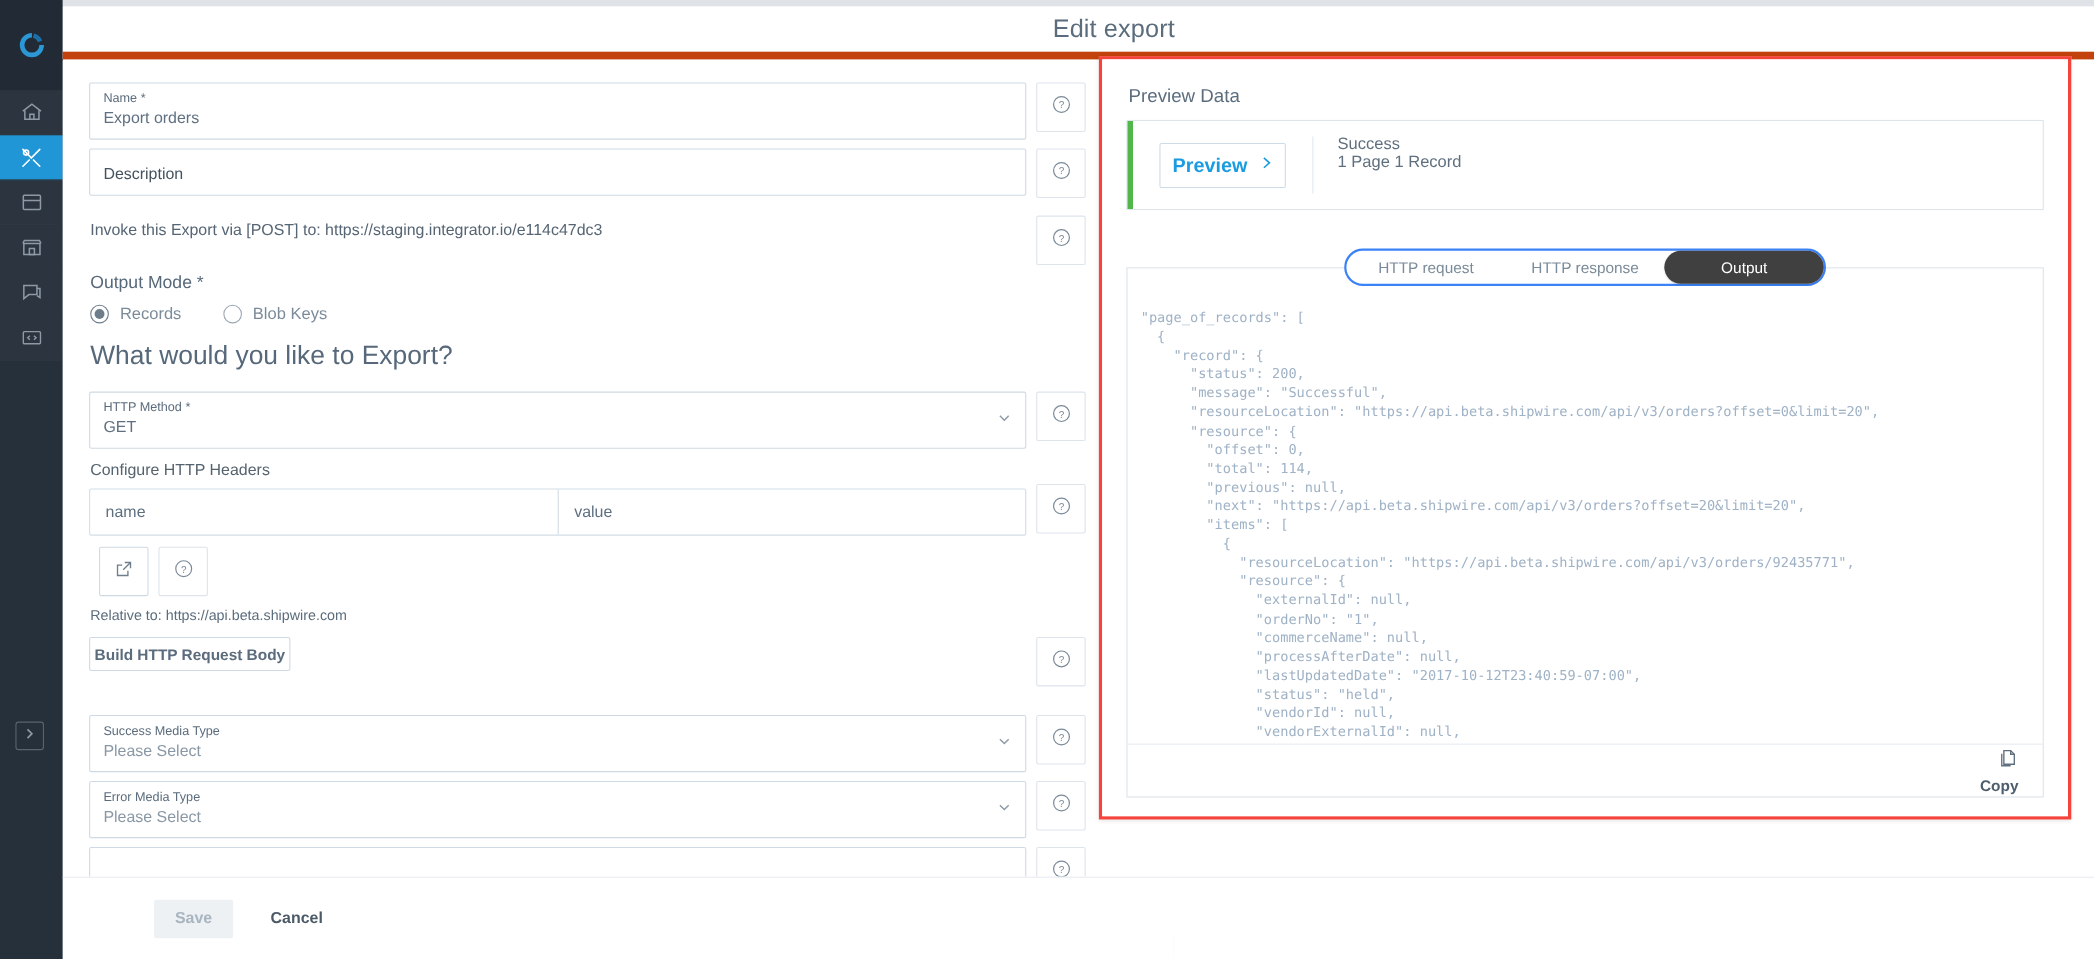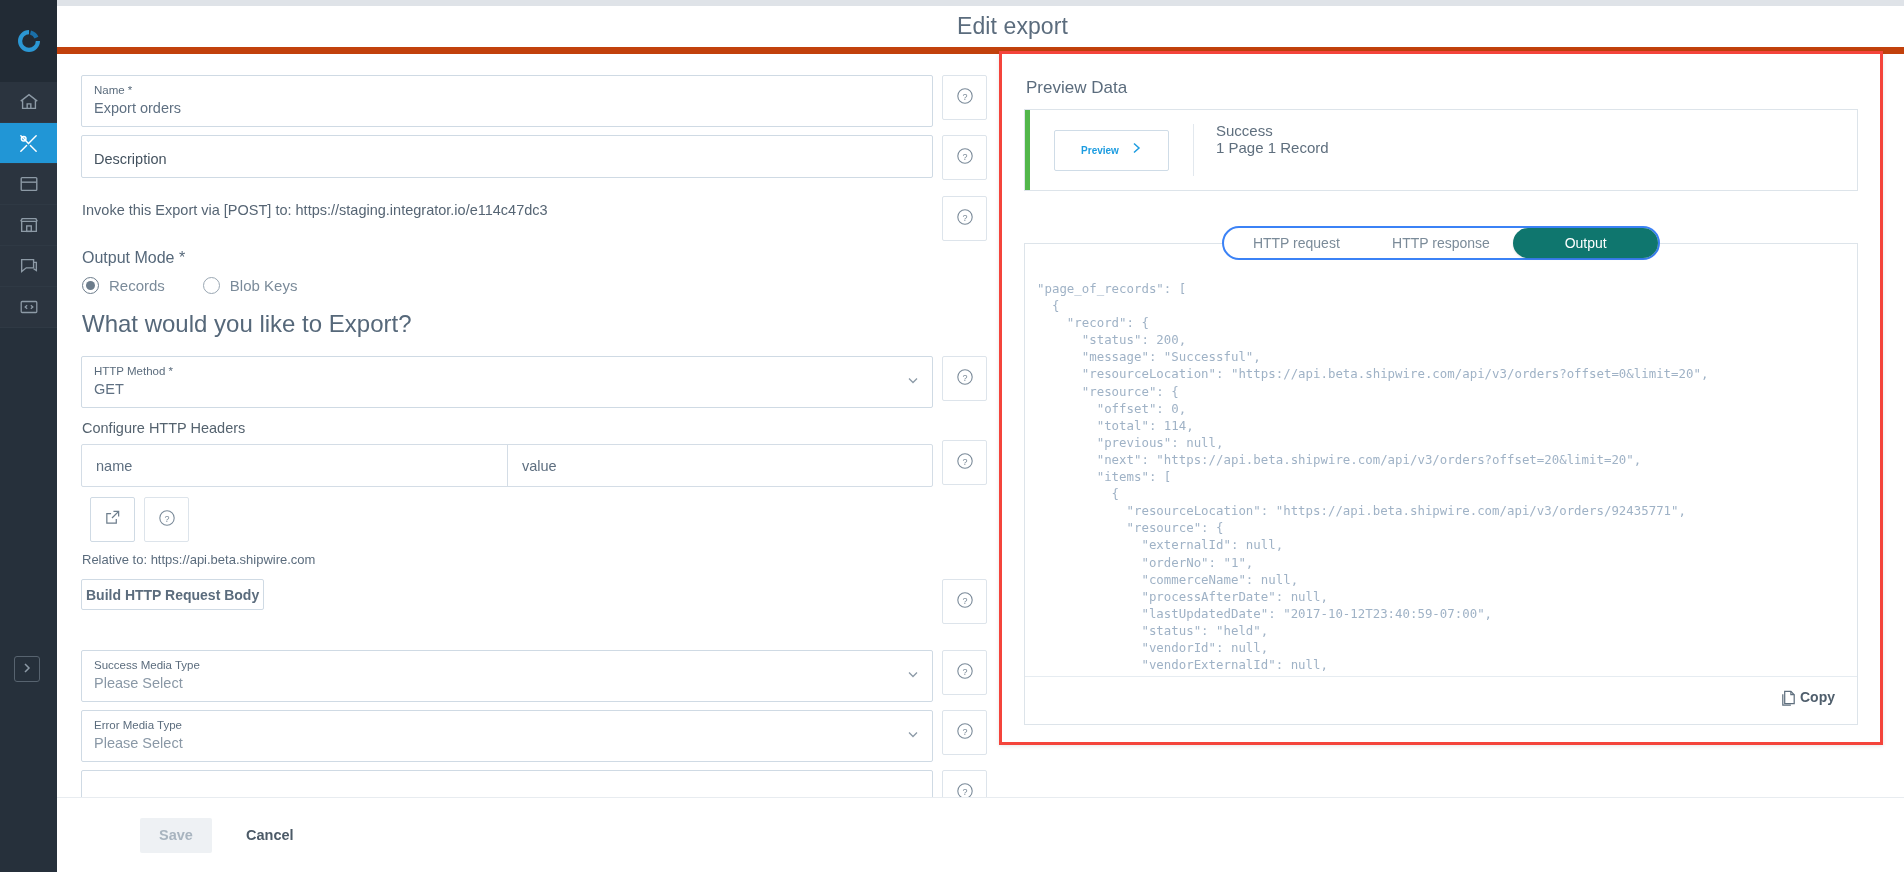--- a/index.html
+++ b/index.html
@@ -236,21 +236,21 @@
     width: 163px;
     display: flex; align-items: center; justify-content: center;
   }
   .preview-btn {
     width: 115px; height: 41px;
     border: 1px solid #cfdce7; border-radius: 2px;
     background: #fff;
     display: flex; align-items: center; justify-content: center;
     gap: 11px; cursor: pointer;
   }
-  .preview-btn-label { font-size: 10px; font-weight: bold; color: #1c9ce0; }
+  .preview-btn-label { font-size: 18px; font-weight: bold; color: #1c9ce0; }
   .status-divider { width: 1px; background: #e2e8ee; margin: 14px 0; }
   .status-right {
     flex: 1; padding: 12px 0 12px 22px;
     display: flex; flex-direction: column; 
   }
   .status-line { font-size: 15px; color: #5f6f7e; }
 
   .tabs {
     position: absolute; left: 50%; transform: translateX(-50%);
     top: 172px;
@@ -260,21 +260,21 @@
     display: flex; align-items: center;
     z-index: 4;
   }
   .tab {
     flex: 1; height: 100%;
     display: flex; align-items: center; justify-content: center;
     font-size: 14px; color: #7b8b99;
     border-radius: 17px; cursor: pointer;
   }
   .tab.active {
-    background: #0f766e; color: #fff;
+    background: #404040; color: #fff;
     box-shadow: 0 1px 2px rgba(0,0,0,.12);
   }
 
   .json-box {
     position: absolute;
     left: 22px; right: 22px;
     top: 189px; bottom: 17px;
     border: 1px solid #dde4ea;
     background: #fff;
   }
@@ -291,21 +291,21 @@
     color: #9fb2c6;
     white-space: pre;
   }
   .json-footer {
     position: absolute; left: 0; right: 0; bottom: 0; height: 48px;
     border-top: 1px solid #e6ecf1;
     display: flex; align-items: center; justify-content: flex-end;
     padding-right: 22px; gap: 10px;
   }
   .copy-label { font-size: 14px; font-weight: bold; color: #4f5e6c; }
-  .copy-btn { display: flex; align-items: flex-start; gap: 2px; cursor: pointer; }
+  .copy-btn { display: flex; align-items: flex-end; gap: 2px; cursor: pointer; flex-direction: column; }
 
   
   .bottom-strip {
     position: absolute; left: 1067px; bottom: 0;
     width: 837px; height: 75px;
     background: #fff;
     border-top: 1px solid #e8ecf0;
   }
   .page-bg-bottom {
     position: absolute; left: 480px; bottom: 0; width: 990px; height: 22px;

